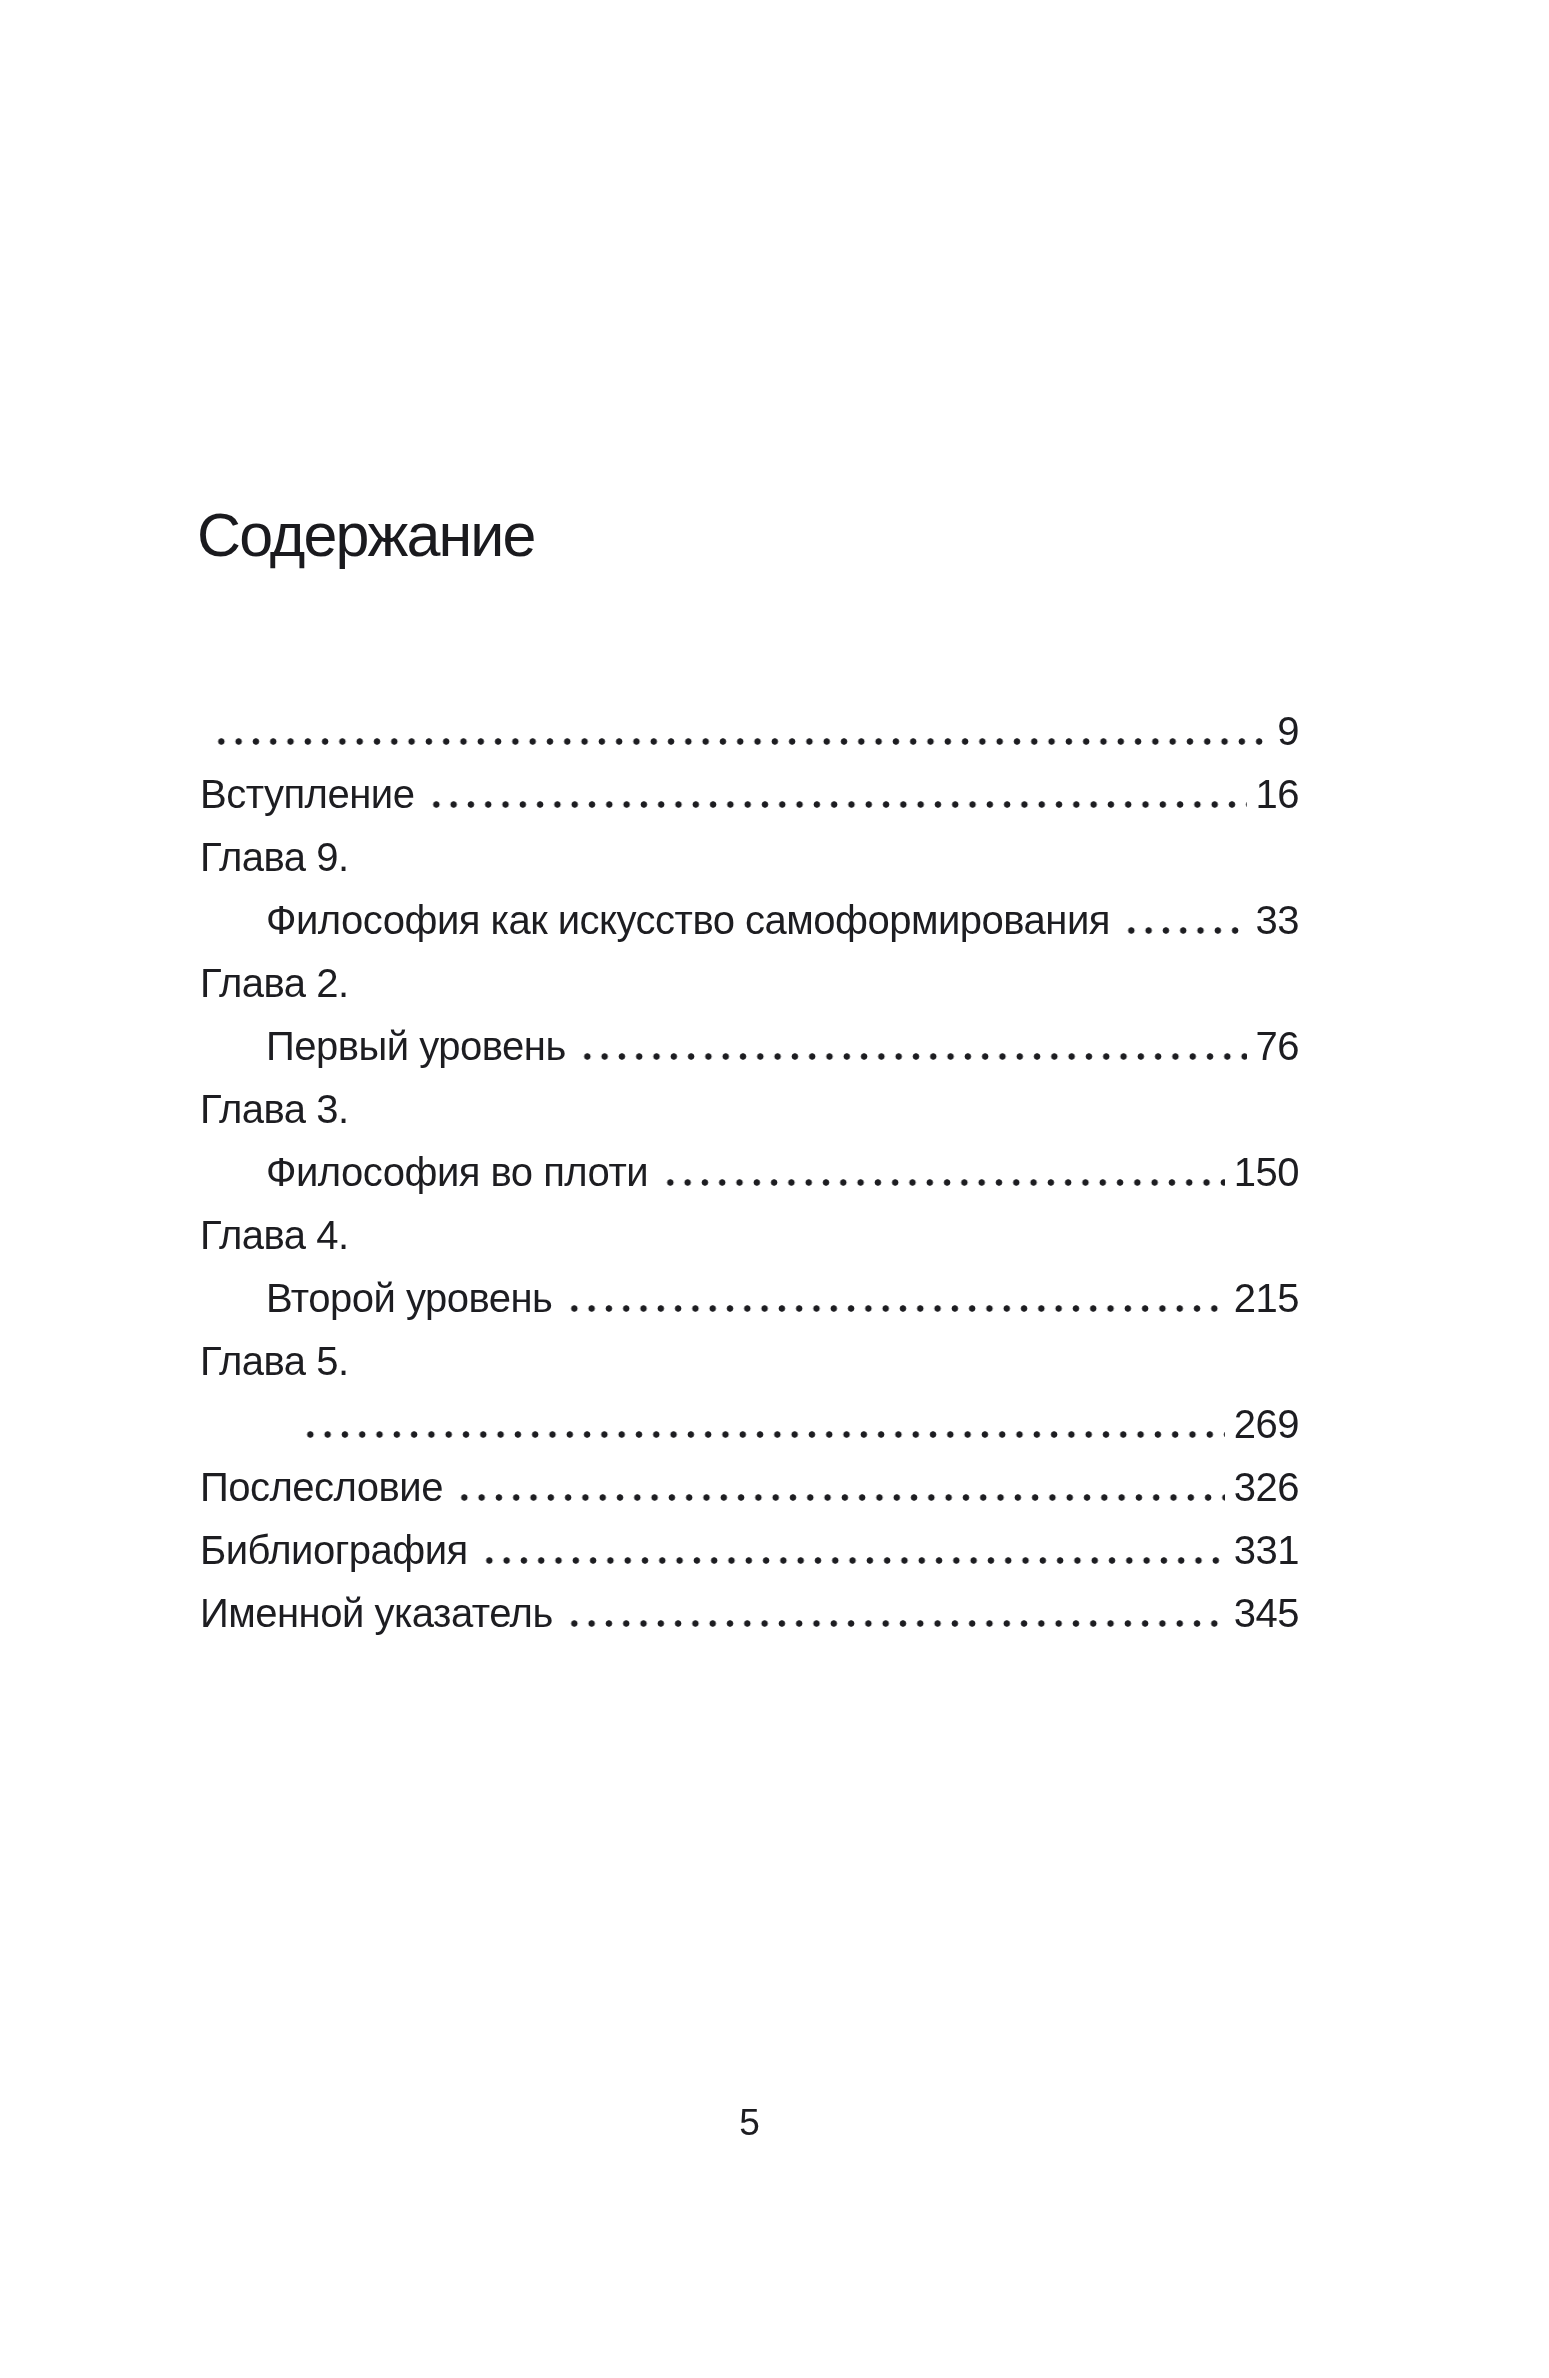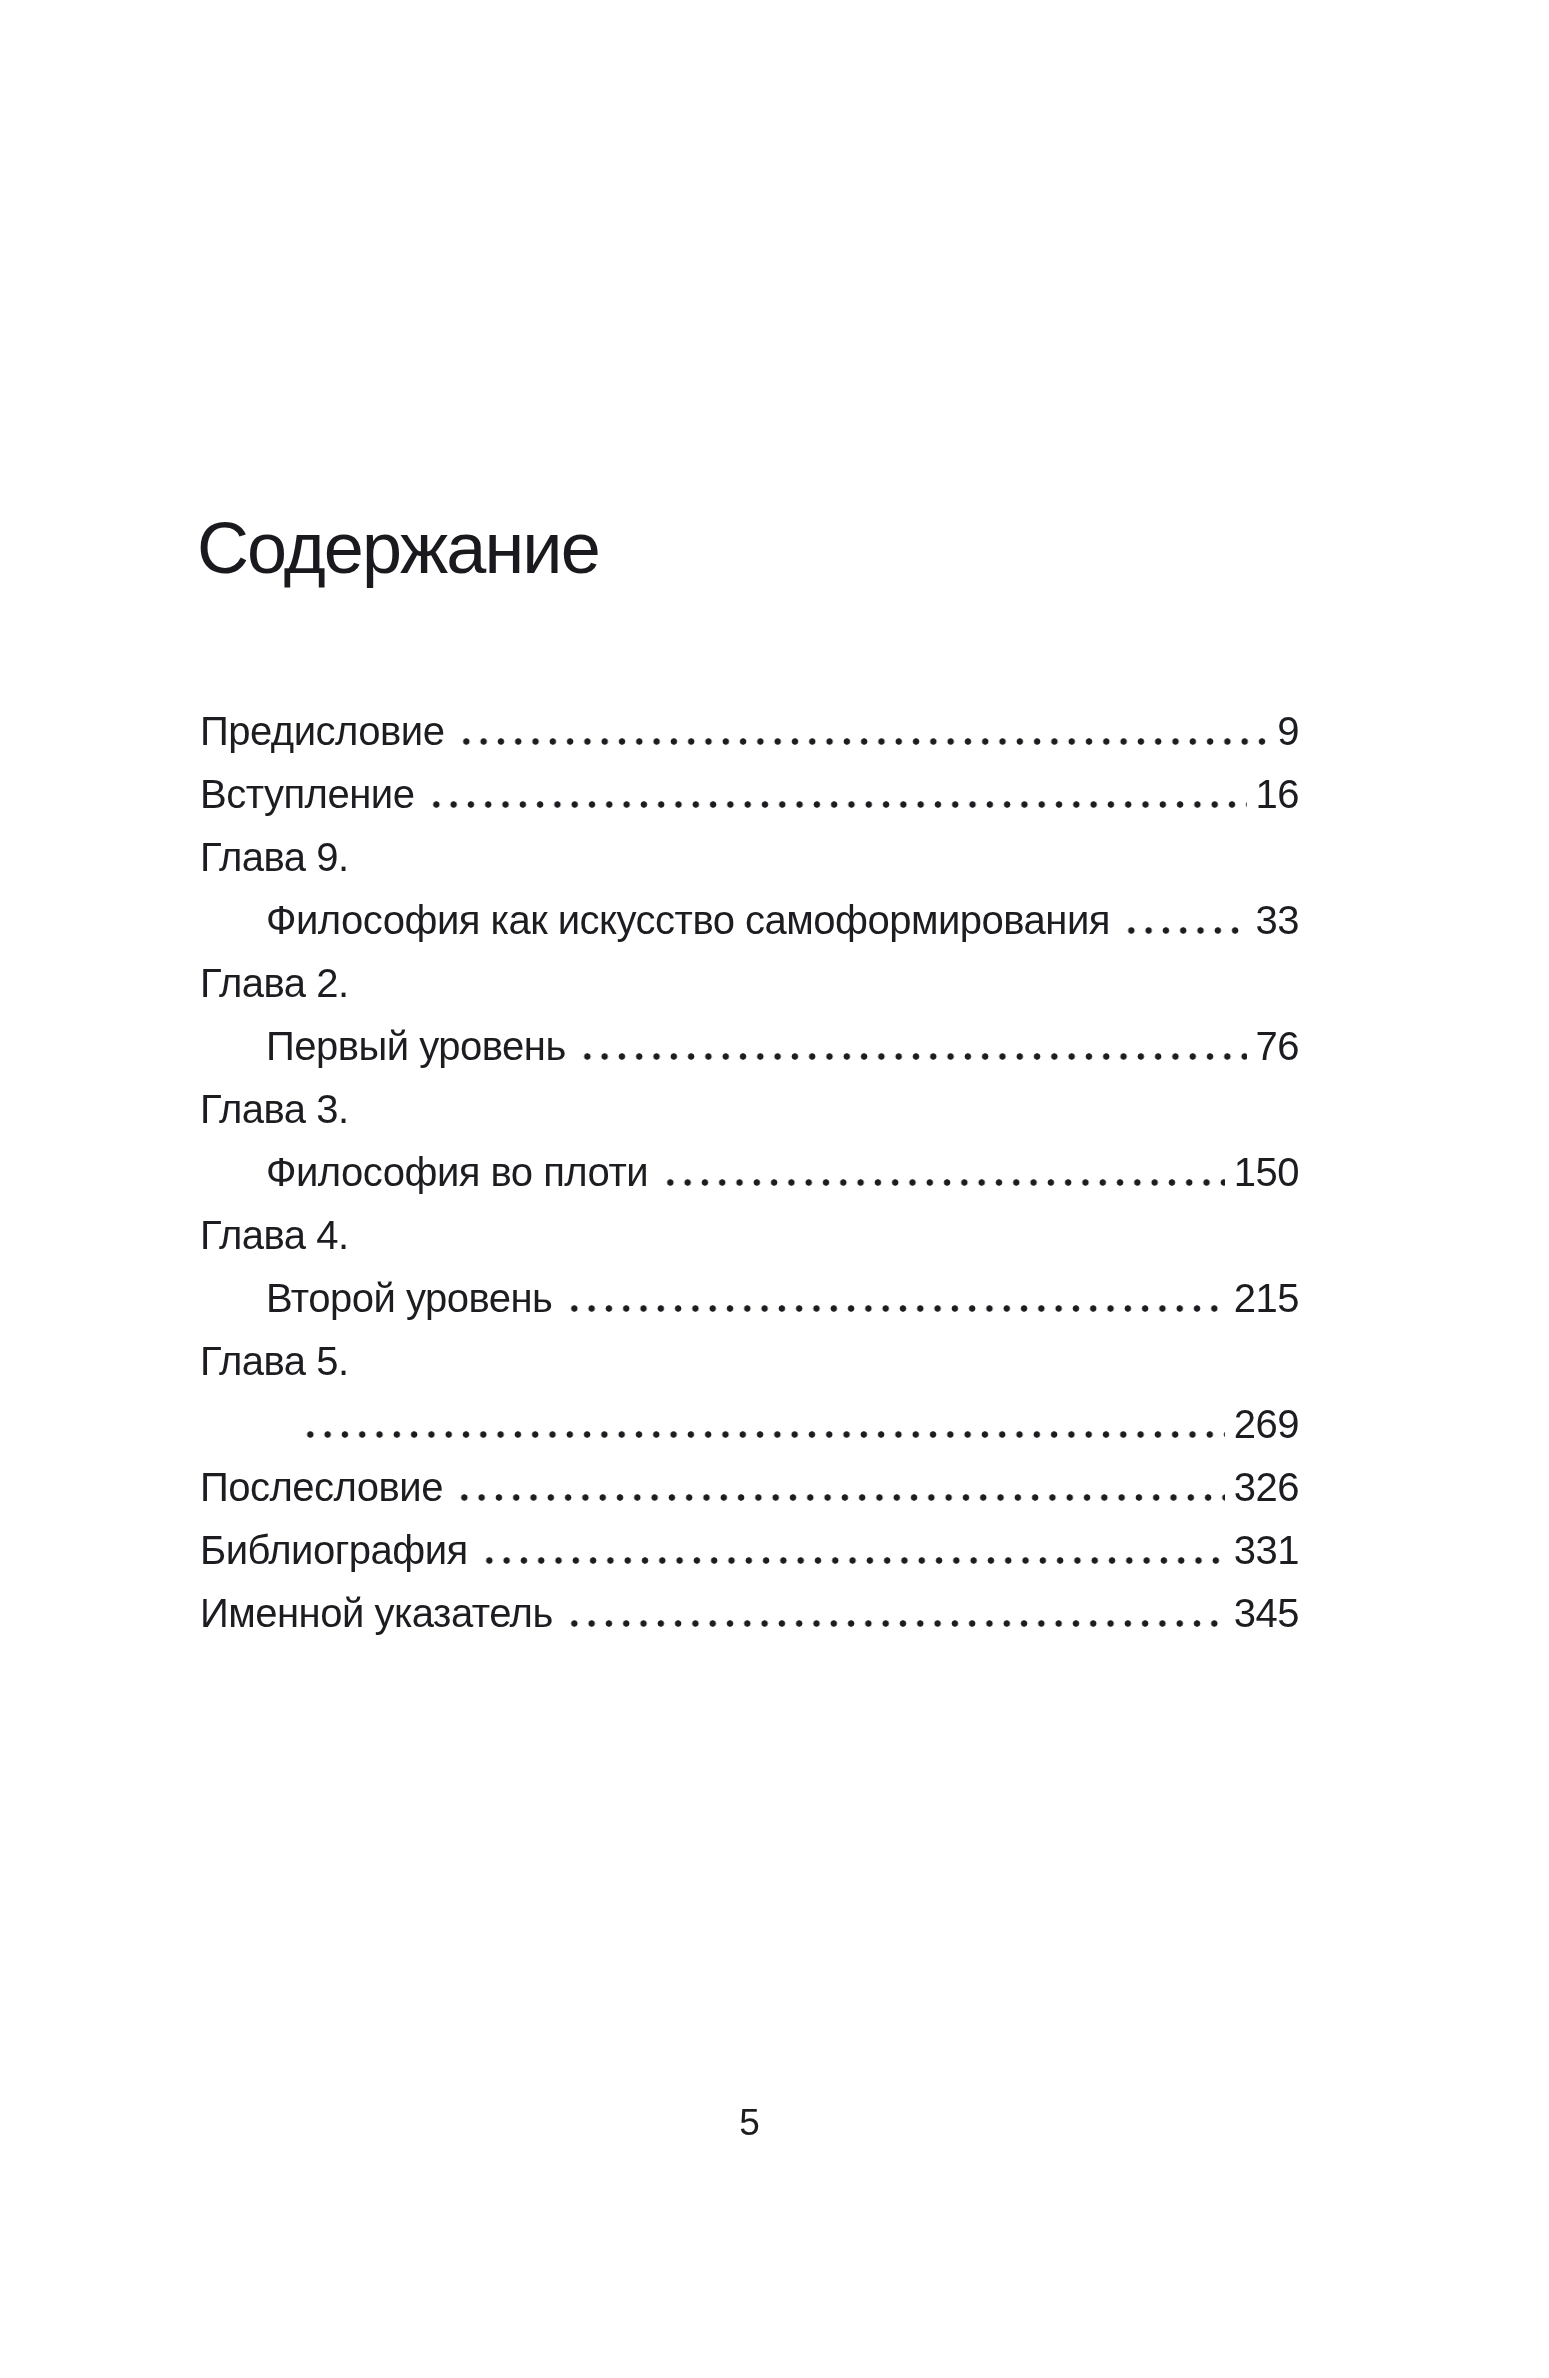--- a/index.html
+++ b/index.html
@@ -12,21 +12,21 @@
     position: relative;
     background: #ffffff;
     font-family: "Liberation Sans", "DejaVu Sans", sans-serif;
     color: #1d1d21;
     overflow: hidden;
   }
   .page-title {
     position: absolute;
     left: 197px;
     top: 461px;
-    font-size: 72px;
+    font-size: 61px;
     line-height: 1.1;
     letter-spacing: -1.9px;
     font-weight: 400;
     color: #1a1a1e;
     white-space: nowrap;
   }
   .toc {
     position: absolute;
     left: 200px;
     top: 700px;
@@ -78,21 +78,20 @@
   }
 </style>
 </head>
 <body>
 
 <h1 class="page-title">Содержание</h1>
 
 <div class="toc">
 
   <div class="toc-row">
-    <span class="toc-label">Предисловие</span>
     <span class="dot-leader"></span>
     <span class="toc-page">9</span>
   </div>
 
 
   <div class="toc-row">
     <span class="toc-label">Вступление</span>
     <span class="dot-leader"></span>
     <span class="toc-page">16</span>
   </div>

